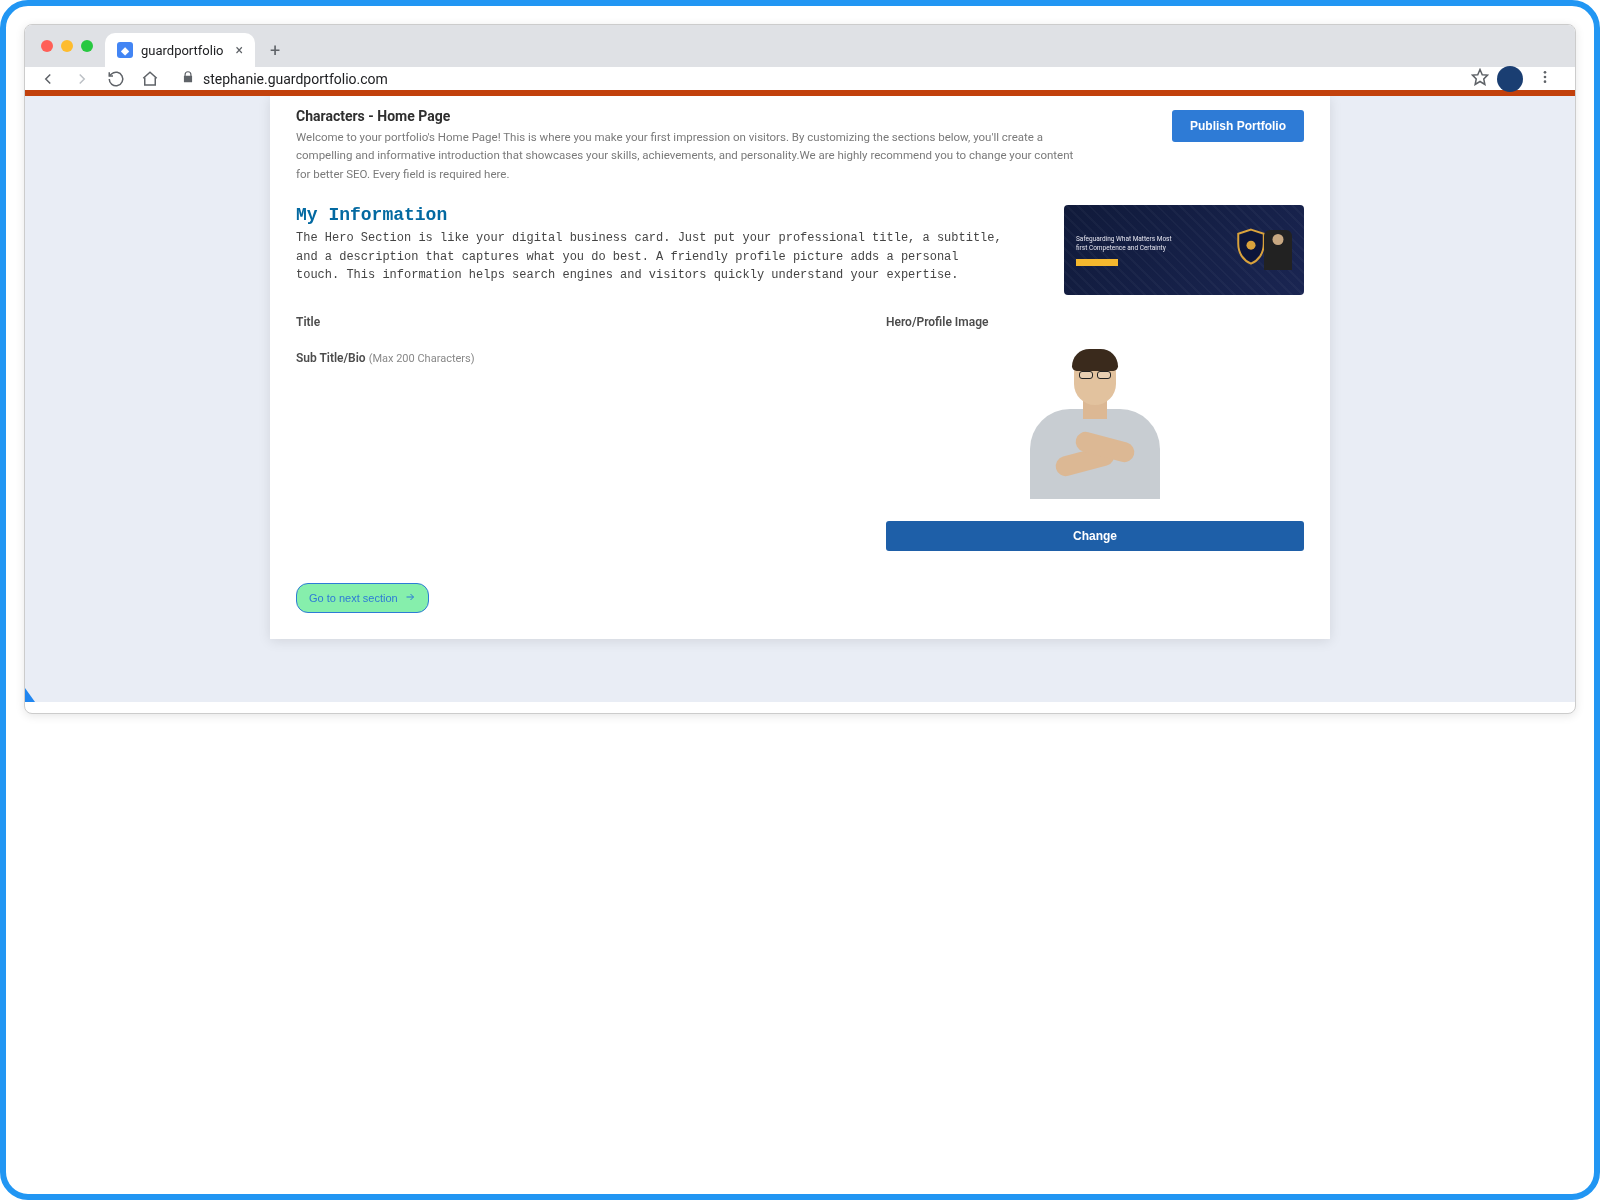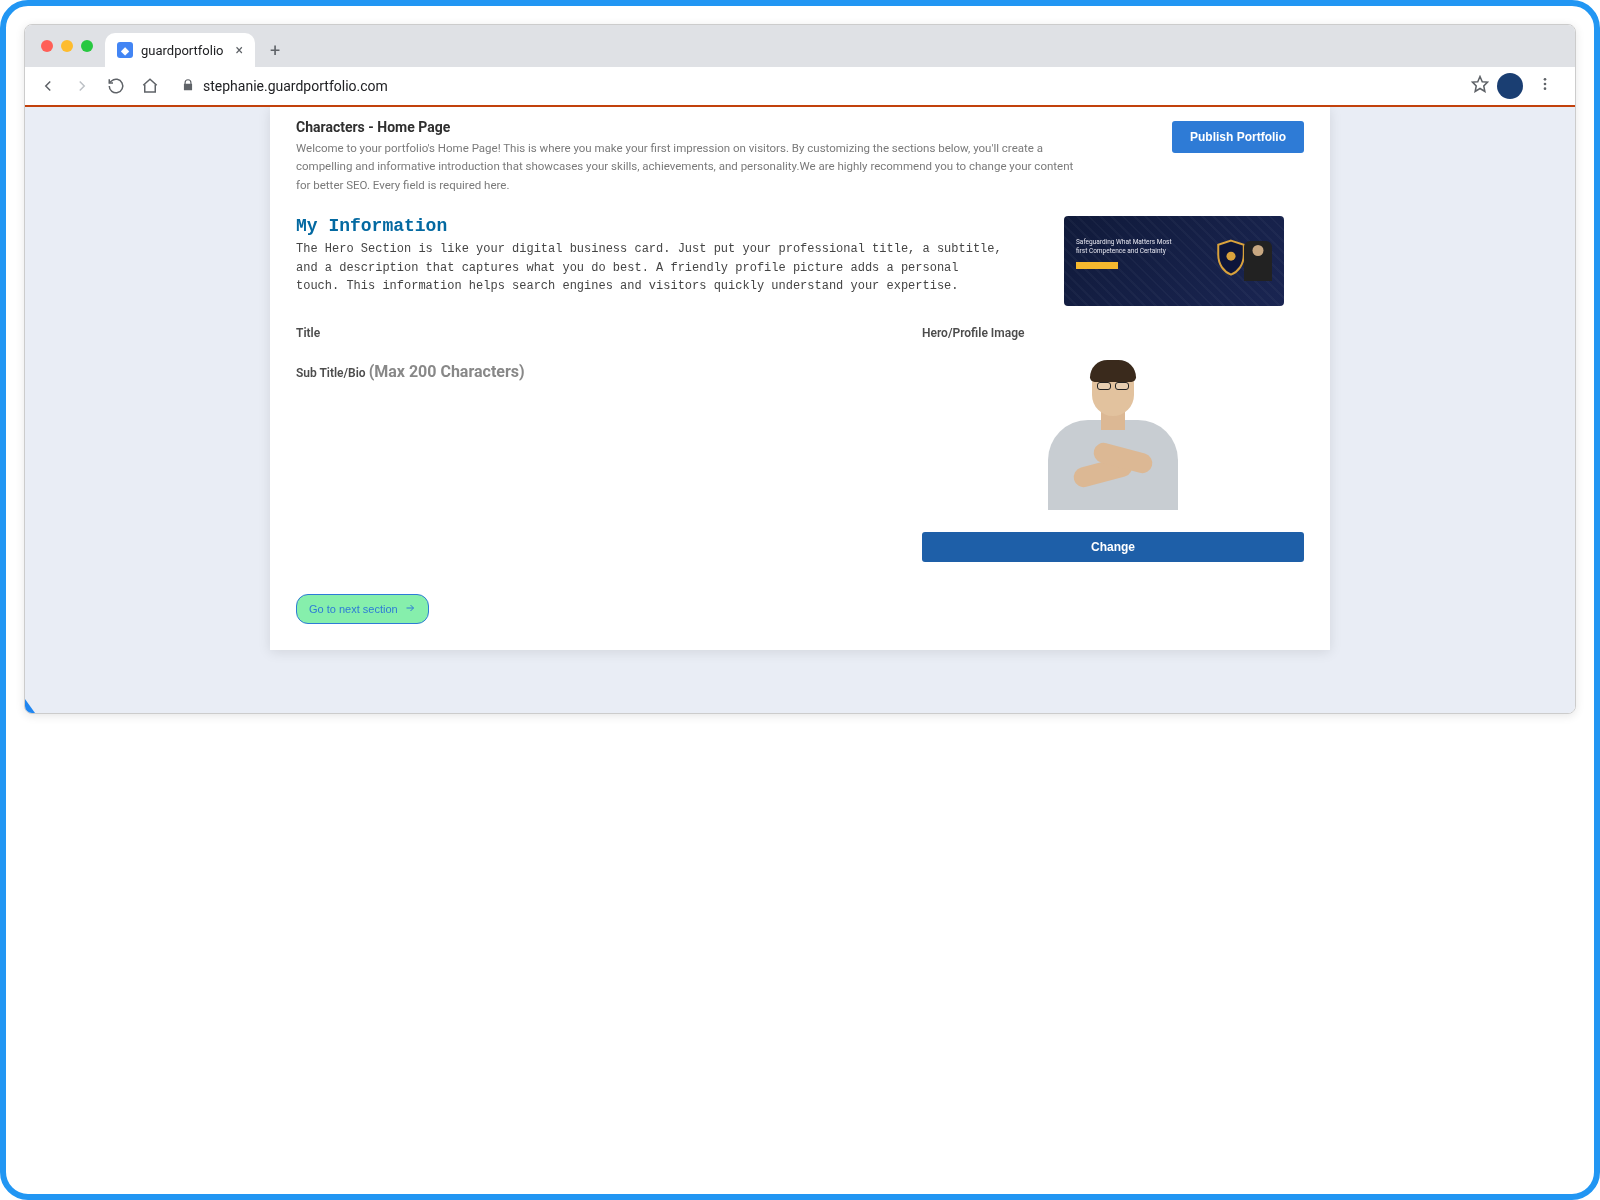--- a/index.html
+++ b/index.html
@@ -83,23 +83,23 @@
       align-items: center;
       justify-content: center;
       color: #5f6368;
       font-size: 18px;
       margin-left: 6px;
       margin-bottom: 3px;
       cursor: pointer;
     }
     
     .nav-bar {
-      height: 40px;
+      height: 29px;
       background: #fff;
-      border-bottom: 2px solid #c2410c;
+      border-bottom: 6px solid #c2410c;
       display: flex;
       align-items: center;
       padding: 0 8px;
       gap: 4px;
     }
     .nav-btn {
       width: 30px; height: 30px;
       display: flex;
       align-items: center;
       justify-content: center;
@@ -221,28 +221,29 @@
     }
     .mono-desc {
       font-family: "Courier New", Courier, monospace;
       font-size: 12px;
       color: #444;
       line-height: 1.55;
       max-width: 710px;
     }
     
     .preview-card {
-      width: 220px;
+      width: 240px;
       height: 90px;
       background: linear-gradient(135deg, #101a3a, #1a2552);
       border-radius: 4px;
       position: relative;
       overflow: hidden;
       display: flex;
-      padding: 22px 12px;
+      align-items: center;
+      padding: 10px 12px;
     }
     .preview-card::before {
       content: "";
       position: absolute;
       inset: 0;
       background: repeating-linear-gradient(45deg, rgba(255,255,255,0.03) 0 2px, transparent 2px 8px);
     }
     .preview-text {
       color: #e6e6f0;
       font-size: 6.5px;
@@ -276,40 +277,39 @@
       position: absolute;
       top: 4px; left: 50%;
       transform: translateX(-50%);
       width: 11px; height: 11px;
       background: #c8a882;
       border-radius: 50%;
     }
     
     .form-row {
       display: flex;
-      gap: 36px;
       margin-top: 20px;
       justify-content: center;
     }
     .form-left {
       flex: 0 0 590px;
     }
     .form-right {
       flex: 1;
     }
     .field-label {
       font-size: 12px;
       font-weight: 600;
       color: #4c4c4c;
       margin-bottom: 6px;
     }
     .field-label .hint {
-      font-weight: 700;
+      font-weight: 400;
       color: #888;
-      font-size: 16px;
+      font-size: 11px;
     }
     .text-input {
       width: 100%;
       height: 32px;
       border: 1px solid #c9c9c9;
       border-radius: 3px;
       padding: 0 10px;
       font-size: 11.5px;
       color: #555;
       background: #fdfdfd;

